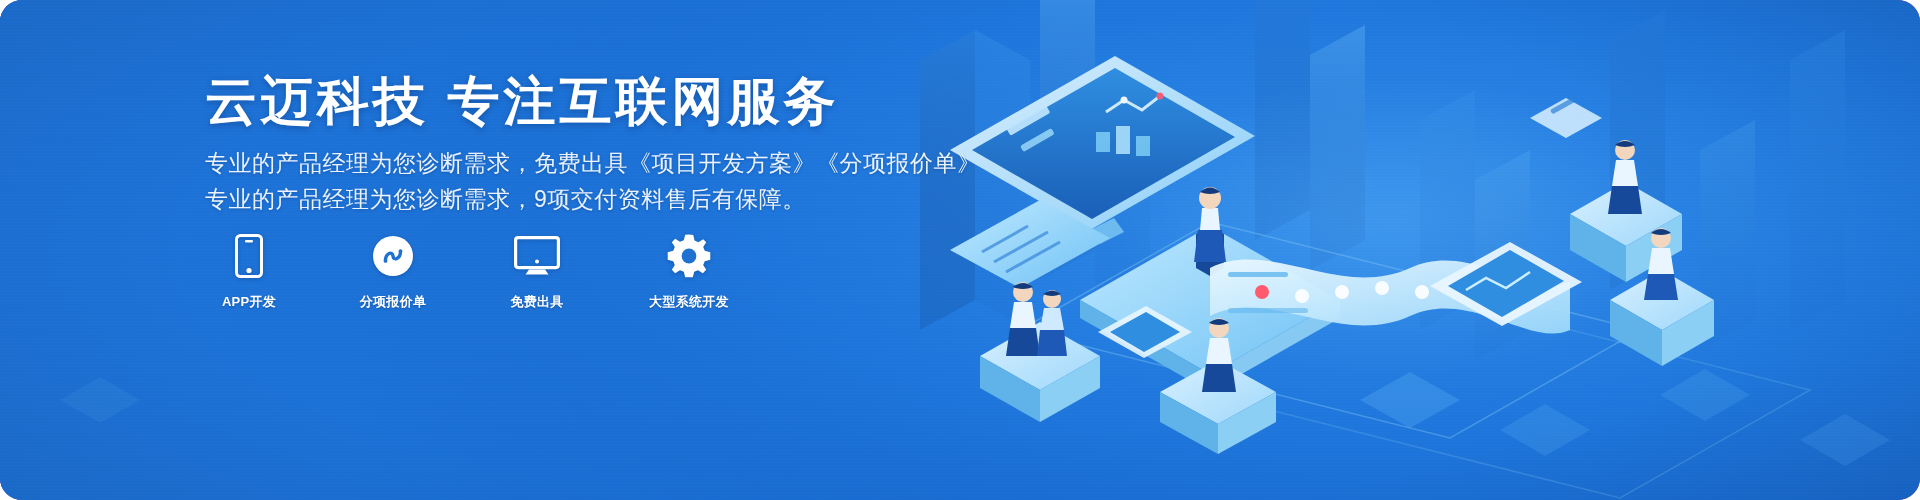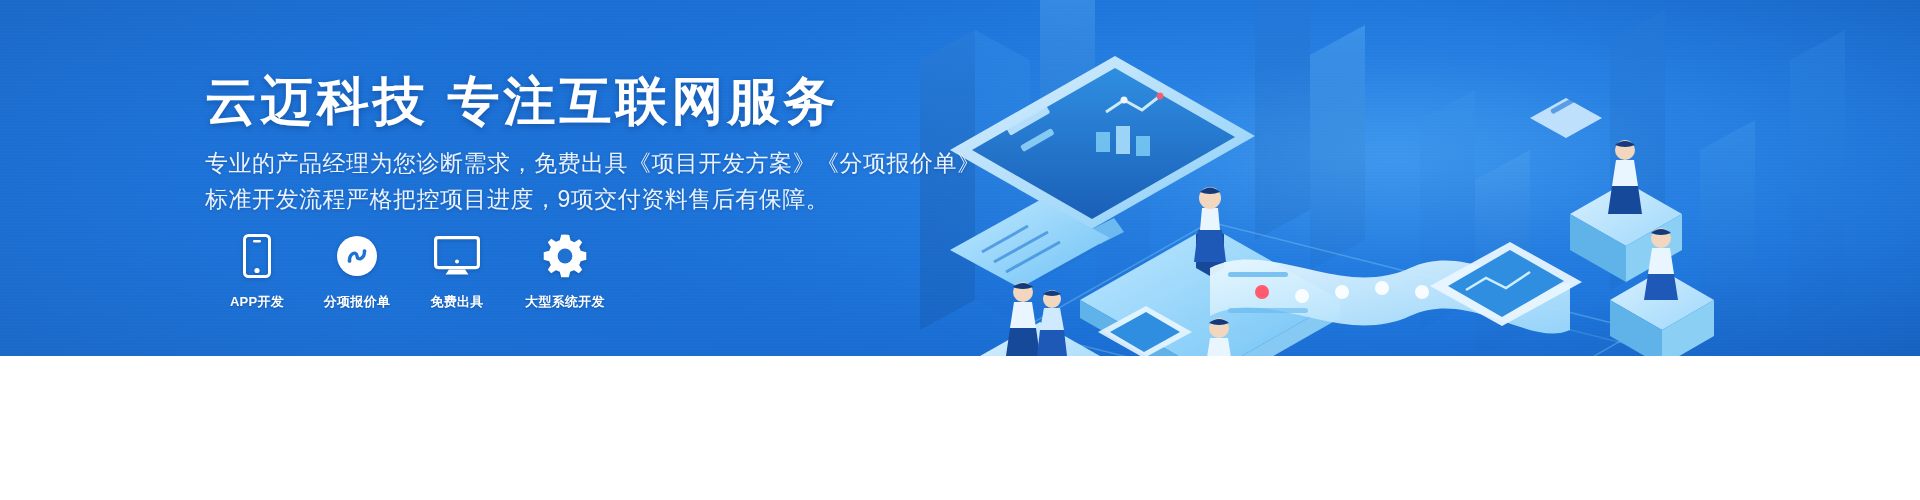--- a/index.html
+++ b/index.html
@@ -3,22 +3,23 @@
 <meta charset="utf-8">
 <style>
   html,body{margin:0;padding:0;}
   body{
     width:1920px;height:500px;overflow:hidden;
     font-family:"Liberation Sans","DejaVu Sans",sans-serif;
   }
 
   
   .banner{
-    position:relative;width:1920px;height:356px;overflow:hidden;
+    position:relative;width:1920px;height:500px;overflow:hidden;
     background:#a21caf;
+    border-radius:22px;
   }
   
   .bg-base{
     position:absolute;inset:0;
     background:
       radial-gradient(120% 150% at 72% 42%, #2f8ae8 0%, #1f77dd 28%, #1462c6 55%, #0d49a8 80%, #0a3f99 100%);
   }
   .bg-left-wash{
     position:absolute;inset:0;
     background:linear-gradient(100deg,#1e73d8 0%, #1c71d6 22%, rgba(28,113,214,0) 55%);
@@ -58,21 +59,21 @@
     position:absolute;left:0;
     font-size:23px;color:#eaf3ff;letter-spacing:.5px;
     white-space:nowrap;line-height:1.6;
     text-shadow:0 1px 3px rgba(3,35,85,.30);
   }
   .sub-1{top:145px;}
   .sub-2{top:181px;}
 
   
   .services{
-    position:absolute;left:16px;top:232px;display:flex;align-items:flex-start;
+    position:absolute;left:8px;top:232px;display:flex;align-items:flex-start;gap:44px;
   }
   .service{
     width:72px;margin-right:20px;
     display:flex;flex-direction:column;align-items:center;
   }
   .service:last-child{margin-right:0;}
   .svc-icon{
     height:48px;display:flex;align-items:center;justify-content:center;
     color:#ffffff;
   }
@@ -297,21 +298,21 @@
       </g>
     </svg>
   </div>
 
   <div class="content">
 
     <div class="headline">云迈科技 专注互联网服务</div>
 
     <div class="sub sub-1">专业的产品经理为您诊断需求，免费出具《项目开发方案》《分项报价单》</div>
 
-    <div class="sub sub-2">标准开发流程严格把控项目进度，9项交付资料售后有保障。</div>
+    <div class="sub sub-2">专业的产品经理为您诊断需求，9项交付资料售后有保障。</div>
 
     <div class="services">
 
       <div class="service">
         <div class="svc-icon">
           <svg width="28" height="44" viewBox="0 0 28 44">
             <rect x="1.5" y="1.5" width="25" height="41" rx="4" fill="none" stroke="#ffffff" stroke-width="3"></rect>
             <rect x="10" y="6" width="8" height="2.6" rx="1.3" fill="#ffffff"></rect>
             <circle cx="14" cy="36.5" r="2.6" fill="#ffffff"></circle>
           </svg>

